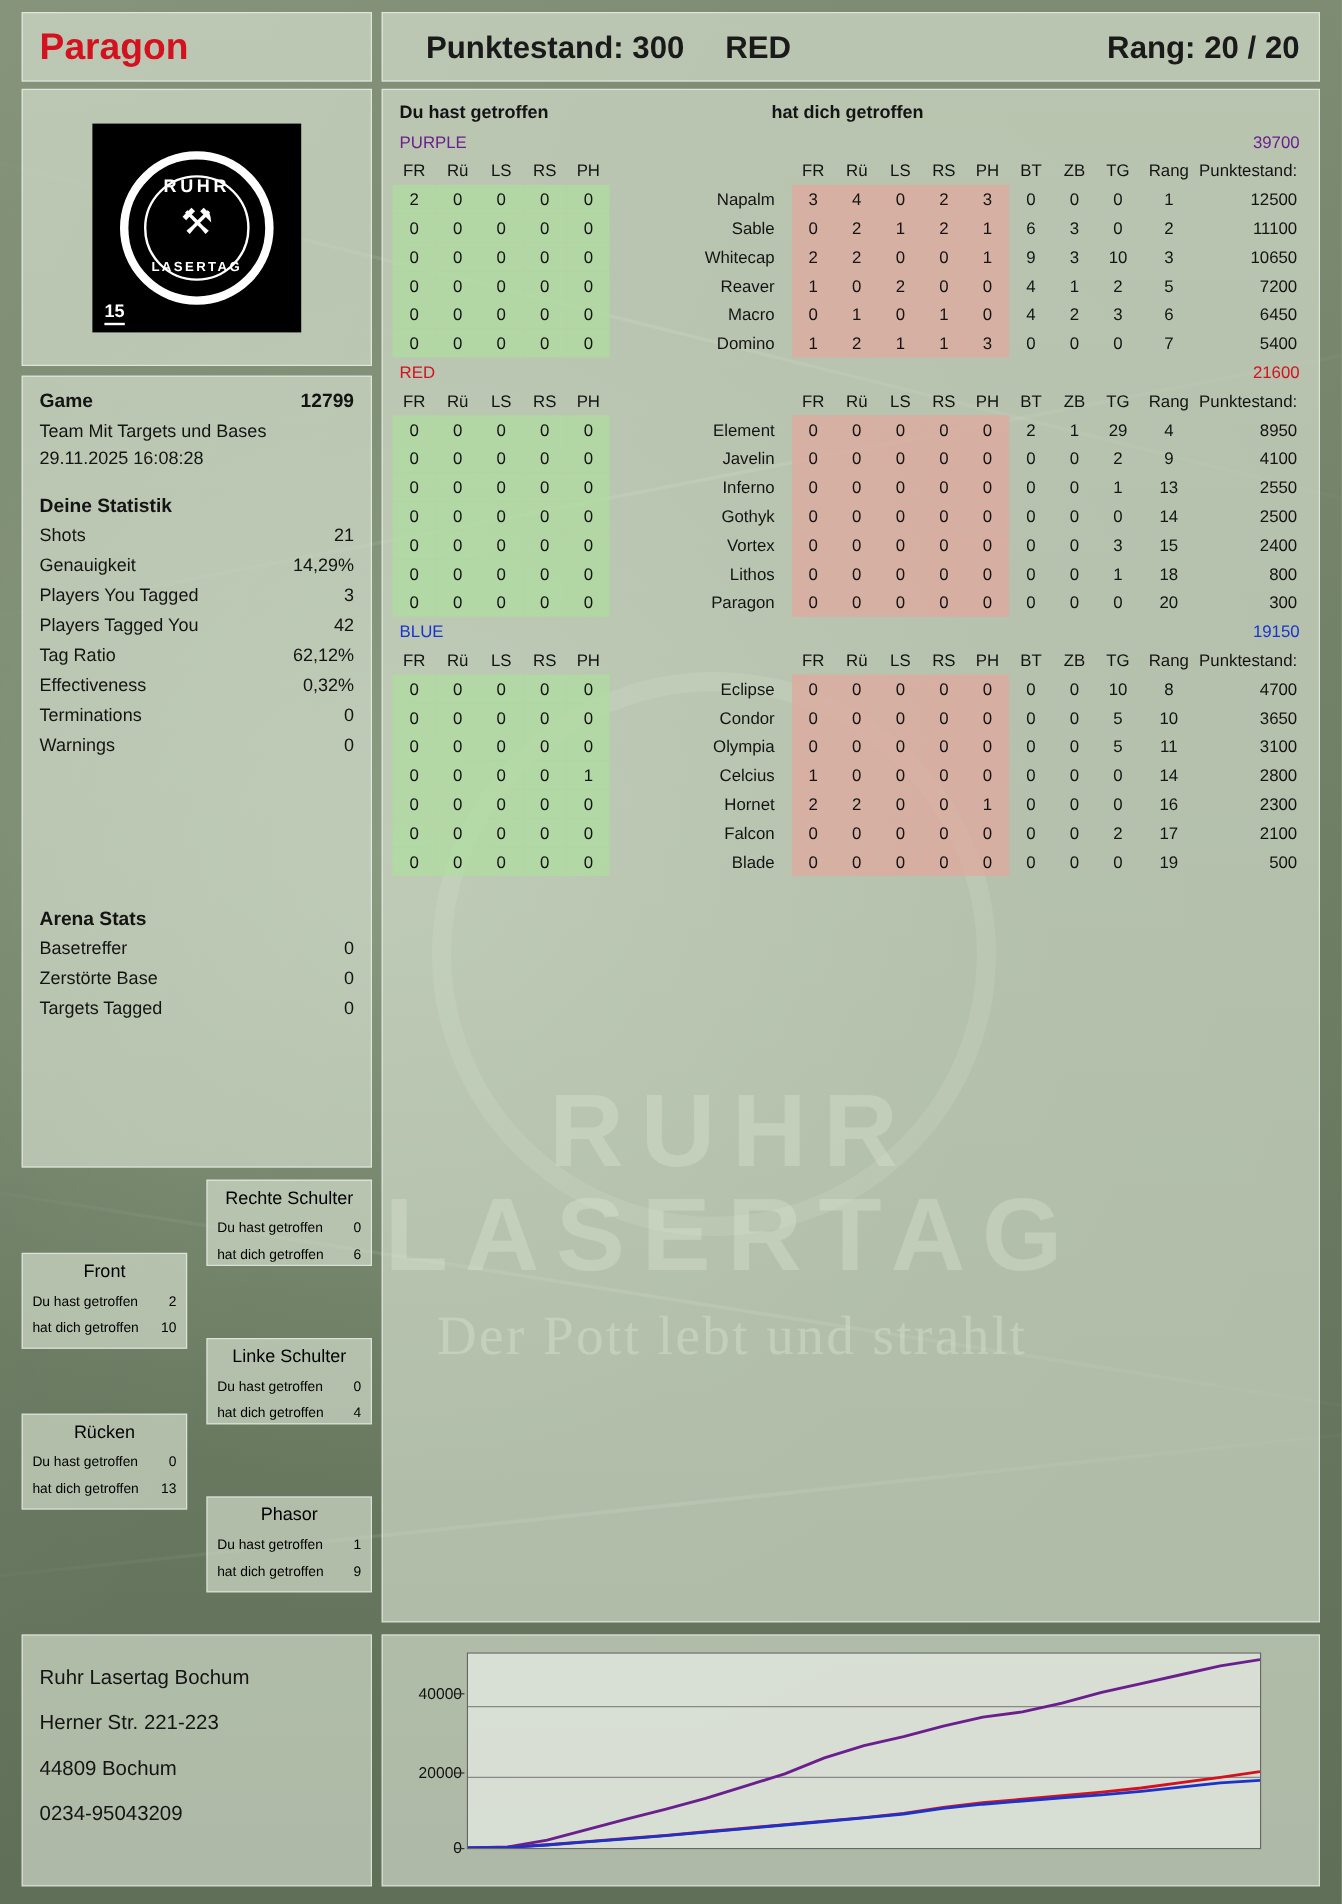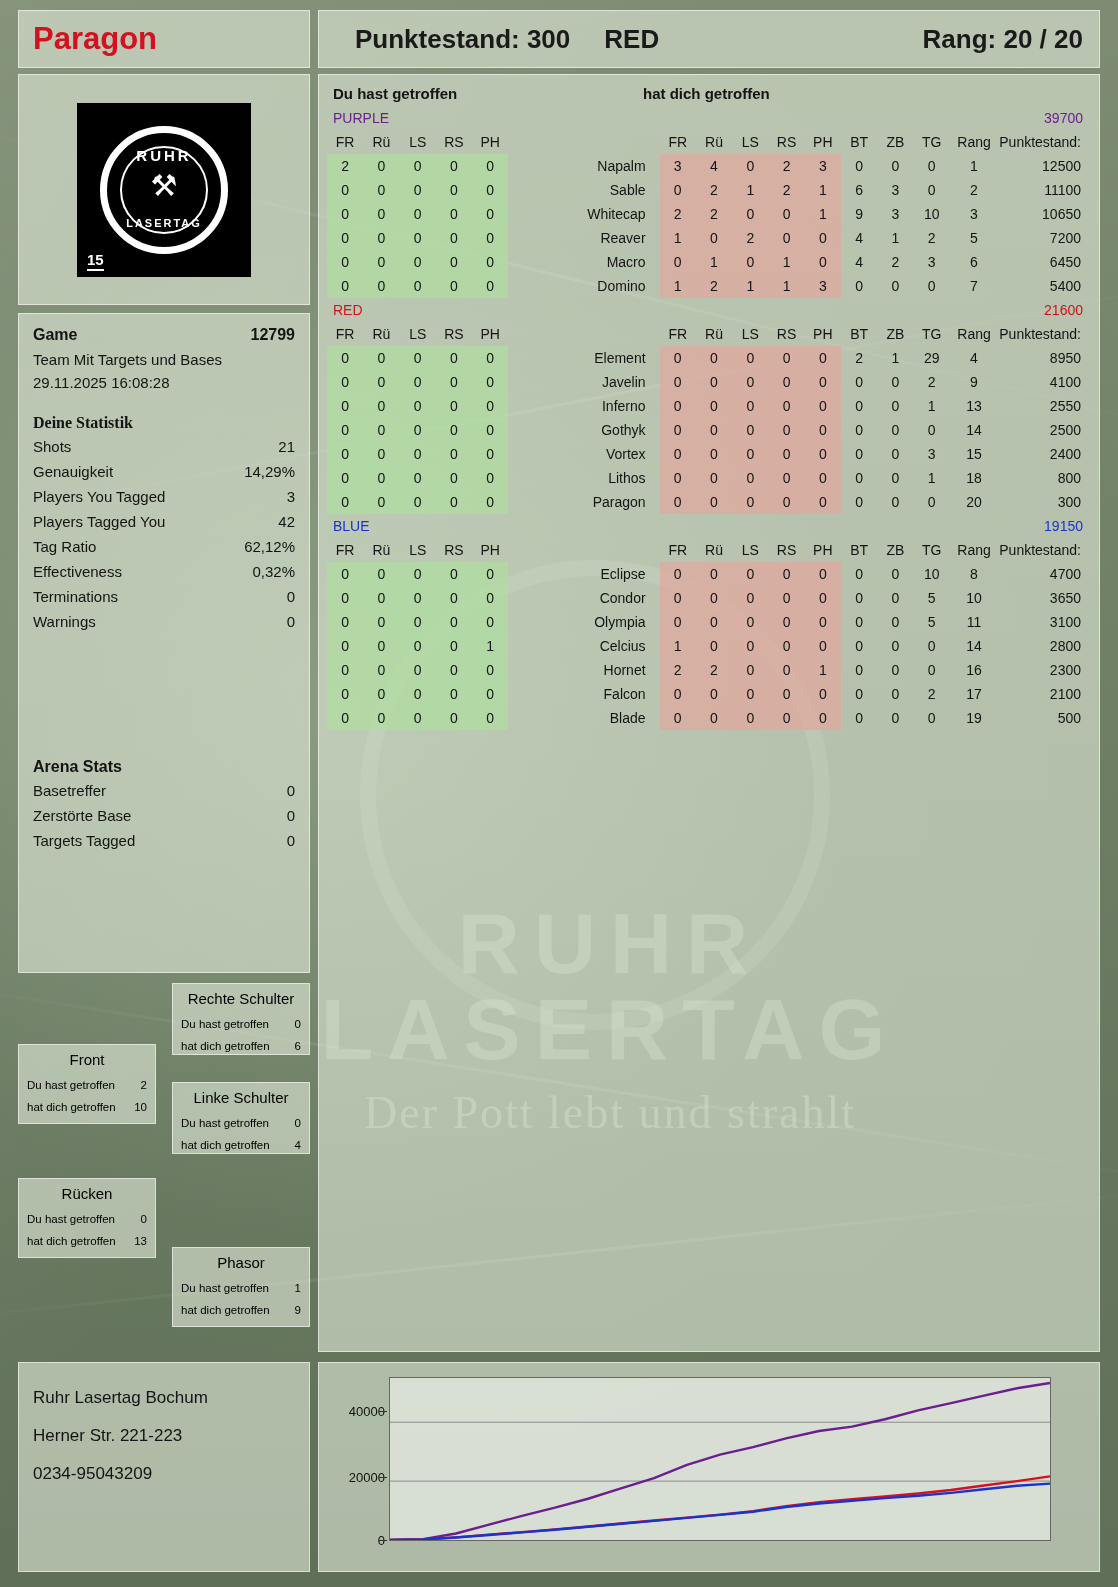--- a/index.html
+++ b/index.html
@@ -139,21 +139,21 @@
   .hitbox {
     position: absolute;
     background: rgba(222,232,214,0.62);
     border: 1px solid rgba(255,255,255,0.55);
     padding: 6px 8px;
   }
   .hitbox .title { text-align: center; font-weight: normal; font-size: 15px; margin-bottom: 6px; }
   .hitbox .line { display: flex; justify-content: space-between; font-size: 11.5px; padding: 5px 0; }
   #hb-rechte { left: 172px; top: 983px; width: 138px; height: 72px; }
   #hb-front  { left: 18px;  top: 1044px; width: 138px; height: 80px; }
-  #hb-linke  { left: 172px; top: 1082px; width: 138px; height: 72px; }
+  #hb-linke  { left: 172px; top: 1115px; width: 138px; height: 72px; }
   #hb-ruecken{ left: 18px;  top: 1178px; width: 138px; height: 80px; }
   #hb-phasor { left: 172px; top: 1247px; width: 138px; height: 80px; }
 
   #address-panel {
     left: 18px; top: 1362px; width: 292px; height: 210px;
     padding: 16px 14px; font-size: 17px; color: #141414;
   }
   #address-panel div { padding: 9px 0; }
 
   
@@ -244,21 +244,21 @@
 </div>
 
 <div class="panel" id="stats-panel">
   <div class="game-head">
     <span>Game</span>
     <span>12799</span>
   </div>
   <div class="game-sub">Team Mit Targets und Bases</div>
   <div class="game-sub">29.11.2025 16:08:28</div>
 
-  <div class="section-title" style="margin-top:14px;font-family:Liberation Serif, serif;">Deine Statistik</div>
+  <div class="section-title" style="margin-top:14px;">Deine Statistik</div>
   <div class="row">
       <span class="k">Shots</span>
       <span class="v">21</span>
     </div>
   <div class="row">
       <span class="k">Genauigkeit</span>
       <span class="v">14,29%</span>
     </div>
   <div class="row">
       <span class="k">Players You Tagged</span>
@@ -354,20 +354,21 @@
     </div>
   <div class="line">
       <span>hat dich getroffen</span>
       <span>9</span>
     </div>
 </div>
 
 <div class="panel" id="address-panel">
   <div>Ruhr Lasertag Bochum</div>
   <div>Herner Str. 221-223</div>
+  <div>44809 Bochum</div>
   <div>0234-95043209</div>
 </div>
 
 <div class="panel" id="table-panel">
   <div class="col-heads">
     <span class="a">Du hast getroffen</span>
     <span class="b">hat dich getroffen</span>
   </div>
   <table class="scores" id="scores-table">
       <tbody>

